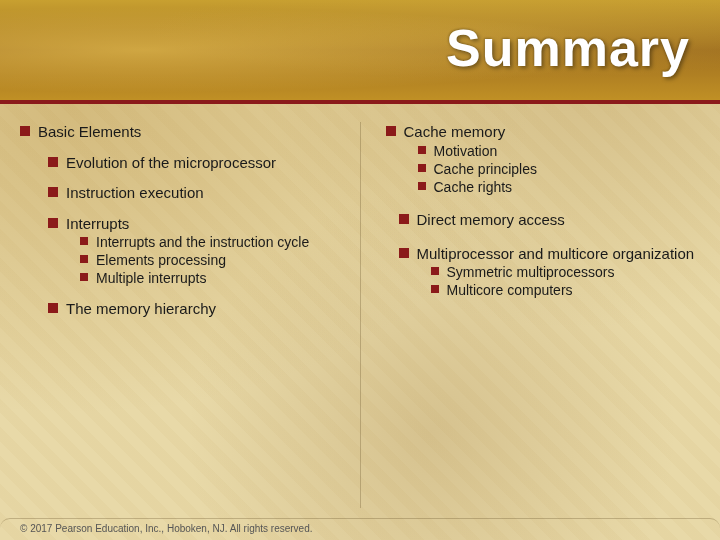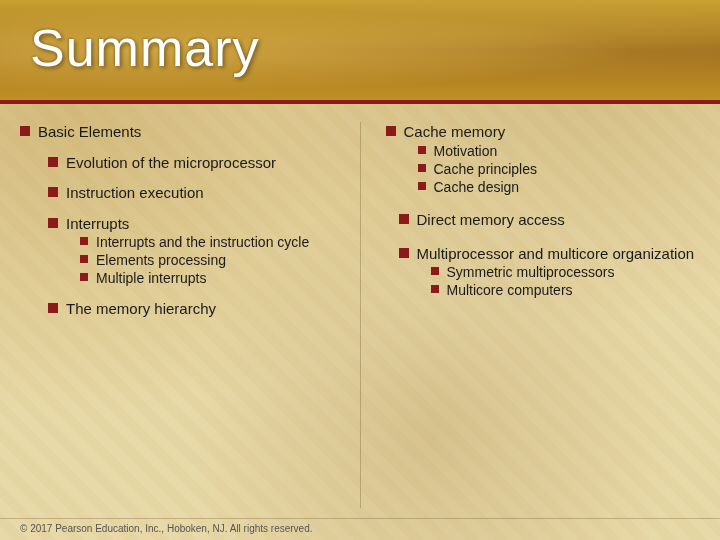--- a/index.html
+++ b/index.html
@@ -48,24 +48,24 @@
         radial-gradient(ellipse at 70% 30%, rgba(200,160,60,0.4) 0%, transparent 50%),
         linear-gradient(180deg, #c8a030 0%, #a07020 50%, #c09025 100%);
       padding: 18px 30px 22px;
       position: relative;
       z-index: 1;
       border-bottom: 4px solid #8b1a1a;
     }
 
     .header-title {
       font-size: 52px;
-      font-weight: normal;
+      font-weight: bold;
       color: white;
       text-shadow: 2px 2px 4px rgba(0,0,0,0.4), -1px -1px 2px rgba(0,0,0,0.2);
-      text-align: left;
+      text-align: right;
       letter-spacing: 1px;
     }
 
     .content {
       display: flex;
       flex: 1;
       padding: 18px 20px 10px;
       gap: 20px;
       position: relative;
       z-index: 1;
@@ -120,20 +120,21 @@
       margin: 0 5px;
     }
 
     .footer {
       position: relative;
       z-index: 1;
       padding: 4px 20px 6px;
       font-size: 10px;
       color: #555;
       border-top: 1px solid rgba(100,80,40,0.3);
+      border-radius: 10px;
     }
 
     .section-gap {
       margin-top: 6px;
       padding-left: 13px;
     }
 
     .section-gap-sm {
       margin-top: 3px;
       padding-left: 28px;
@@ -205,21 +206,21 @@
         <div class="sub-item">
           <div class="bullet-square small"></div>
           <span>Motivation</span>
         </div>
         <div class="sub-item">
           <div class="bullet-square small"></div>
           <span>Cache principles</span>
         </div>
         <div class="sub-item">
           <div class="bullet-square small"></div>
-          <span>Cache design</span>
+          <span>Cache rights</span>
         </div>
       </div>
 
       <div class="bullet-item section-gap">
         <div class="bullet-square"></div>
         <span>Direct memory access</span>
       </div>
 
       <div class="section-gap">
         <div class="bullet-item">

